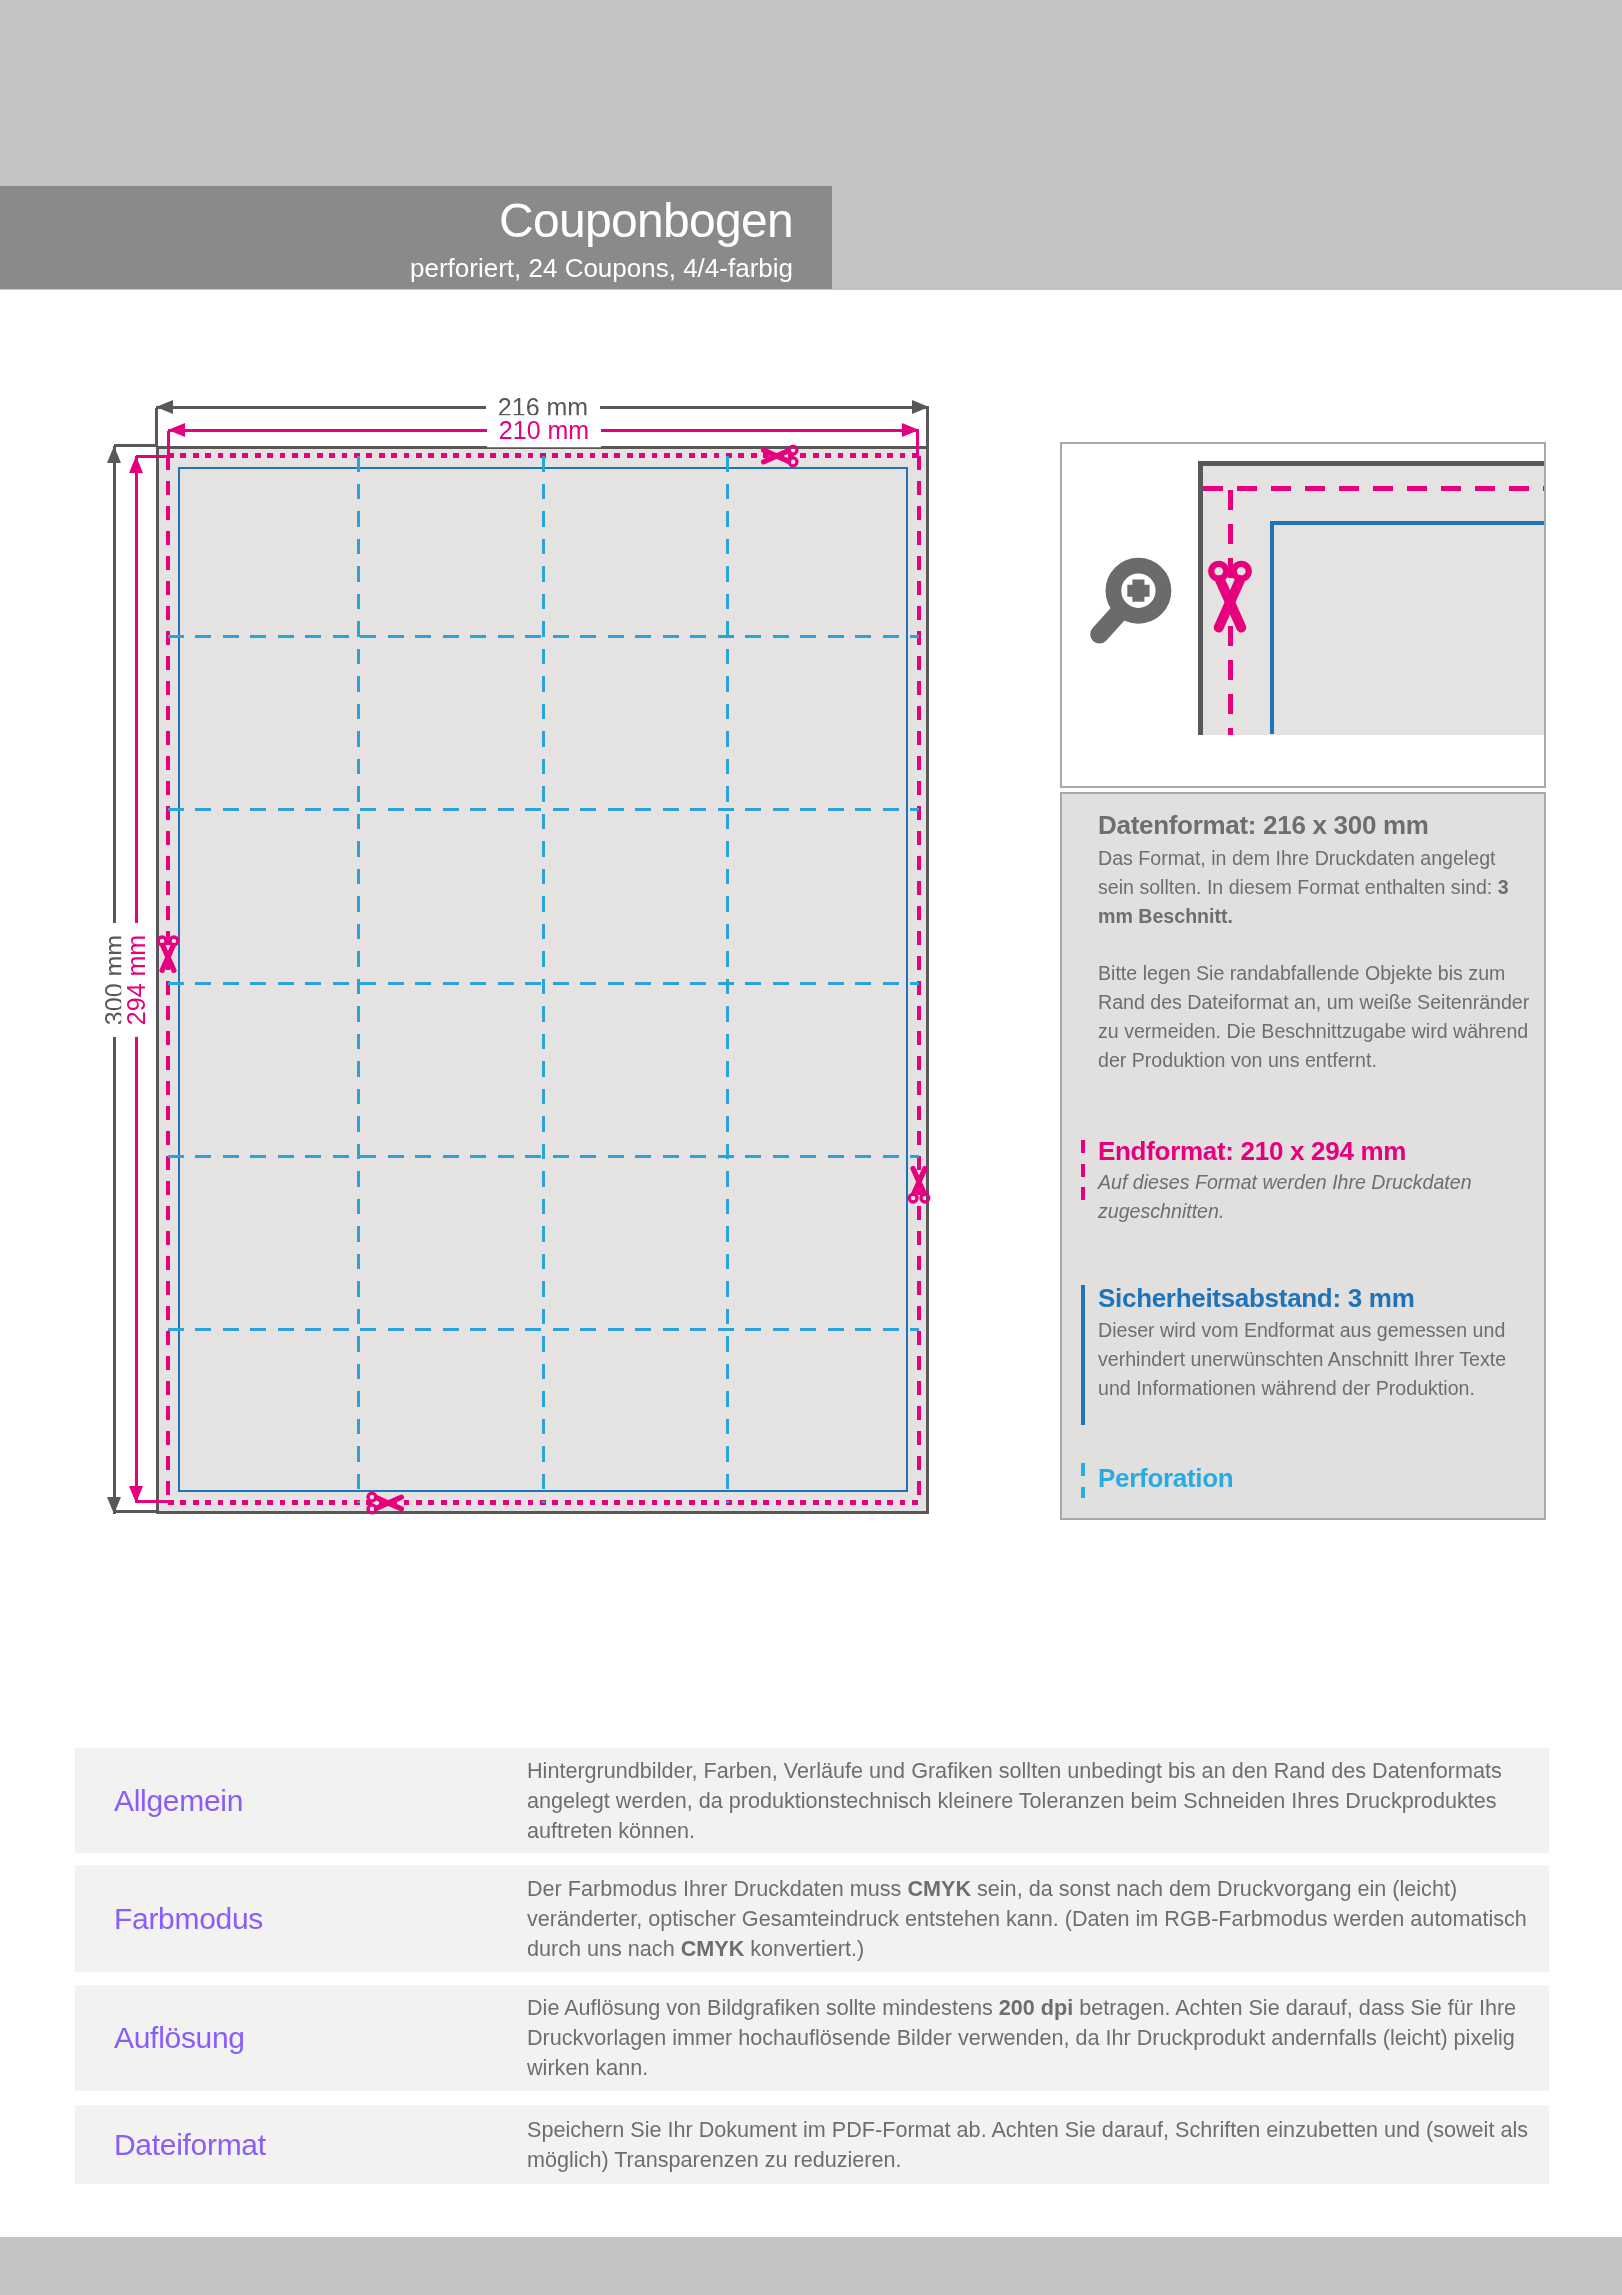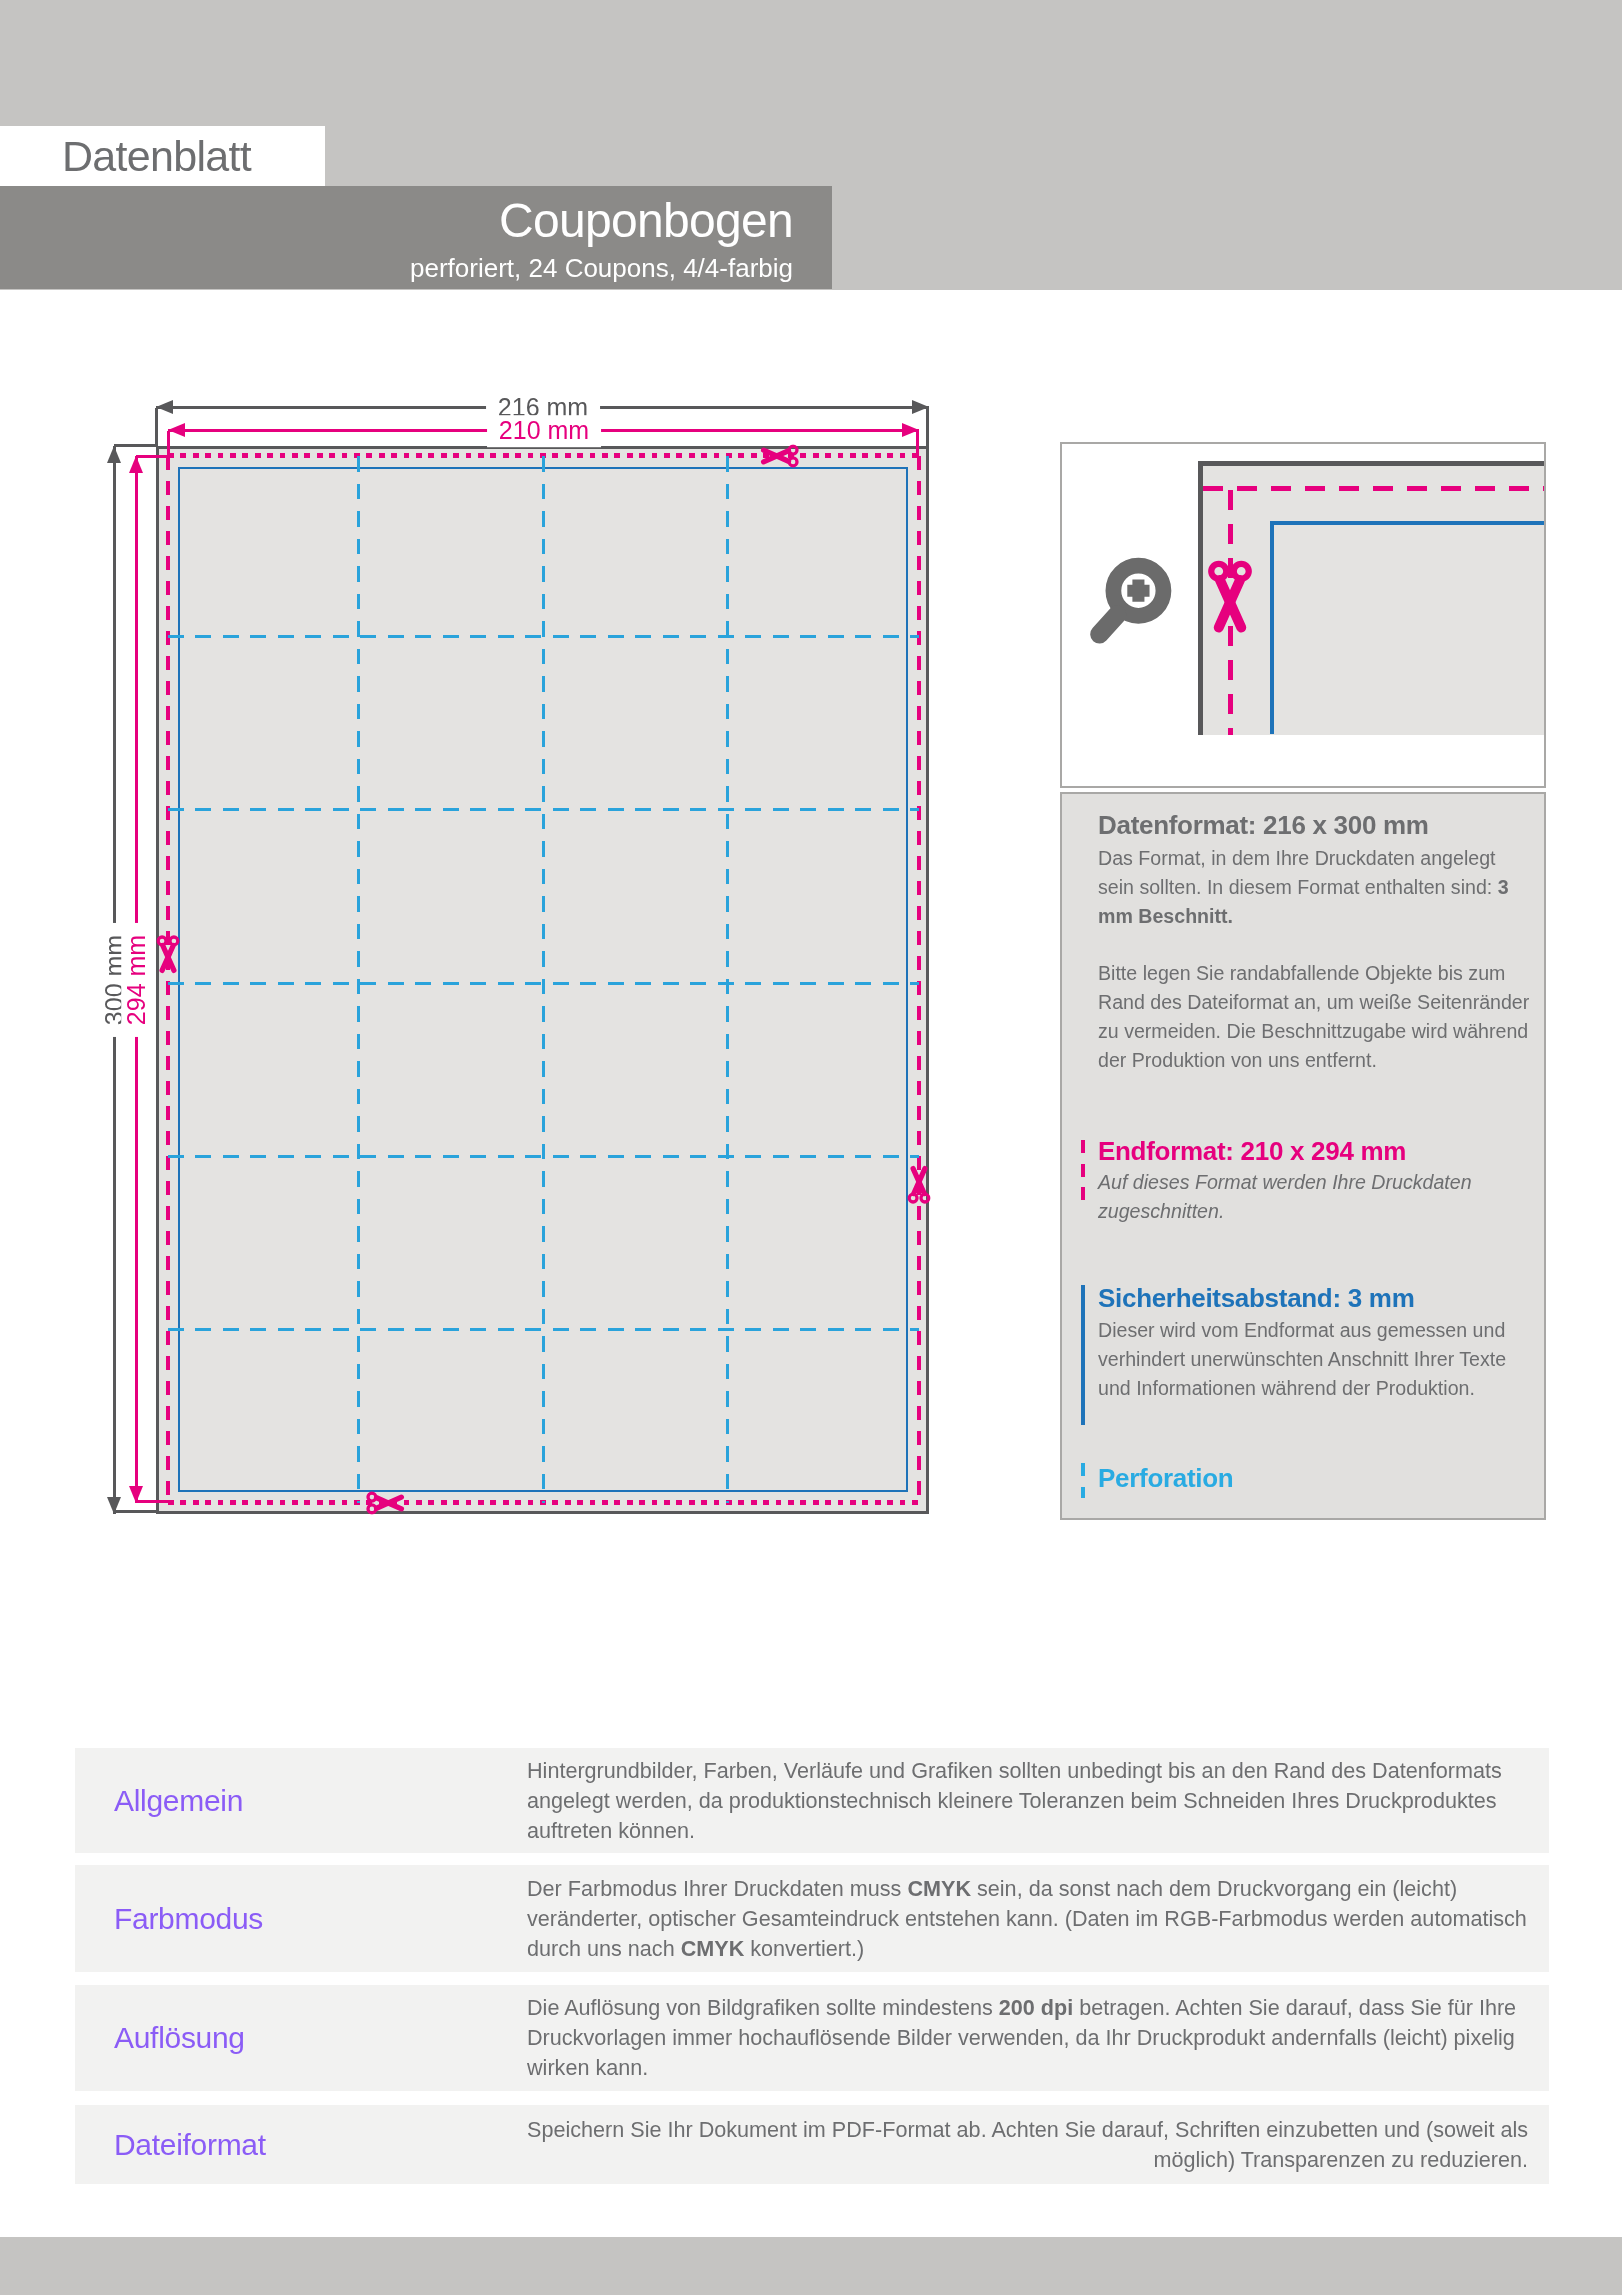--- a/index.html
+++ b/index.html
@@ -62,23 +62,20 @@
   .tip-row .body{position:absolute;left:452px;top:50%;transform:translateY(-50%);width:1001px;font-size:21.6px;line-height:30px;color:#6d6e70;}
   .tip-row .body b, .ip p b{font-weight:bold;}
   .footer-band{left:0;top:2237px;width:1623px;height:59px;background:#c5c4c2;}
 </style>
 </head>
 <body>
 
 <div id="page">
 
   <div class="abs top-band"></div>
-  <div class="abs datenblatt-box">
-    <span>Datenblatt</span>
-  </div>
   <div class="abs banner">
     <div class="product">Couponbogen</div>
     <div class="subtitle">perforiert, 24 Coupons, 4/4-farbig</div>
   </div>
 
   <div class="abs sheet"></div>
 
   <div class="abs trim-h" style="top:453px;"></div>
   <div class="abs trim-h" style="top:1500px;"></div>
   <div class="abs trim-v" style="left:166px;"></div>
@@ -219,21 +216,21 @@
     <div class="body"><span>Hintergrundbilder, Farben, Verläufe und Grafiken sollten unbedingt bis an den Rand des Datenformats angelegt werden, da produktionstechnisch kleinere Toleranzen beim Schneiden Ihres Druckproduktes auftreten können.</span></div>
   </div>
   <div class="abs tip-row" style="top:1865px;height:107px;">
     <div class="lbl">Farbmodus</div>
     <div class="body"><span>Der Farbmodus Ihrer Druckdaten muss </span><b>CMYK</b><span> sein, da sonst nach dem Druckvorgang ein (leicht) veränderter, optischer Gesamteindruck entstehen kann. (Daten im RGB-Farbmodus werden automatisch durch uns nach </span><b>CMYK</b><span> konvertiert.)</span></div>
   </div>
   <div class="abs tip-row" style="top:1985px;height:106px;">
     <div class="lbl">Auflösung</div>
     <div class="body"><span>Die Auflösung von Bildgrafiken sollte mindestens </span><b>200 dpi</b><span> betragen. Achten Sie darauf, dass Sie für Ihre Druckvorlagen immer hochauflösende Bilder verwenden, da Ihr Druckprodukt andernfalls (leicht) pixelig wirken kann.</span></div>
   </div>
-  <div class="abs tip-row" style="top:2105px;height:79px;text-align:right;">
+  <div class="abs tip-row" style="top:2105px;height:79px;">
     <div class="lbl">Dateiformat</div>
     <div class="body"><span>Speichern Sie Ihr Dokument im PDF-Format ab. Achten Sie darauf, Schriften einzubetten und (soweit als möglich) Transparenzen zu reduzieren.</span></div>
   </div>
 
   <div class="abs footer-band"></div>
 
 </div>
 
 
 </body></html>

